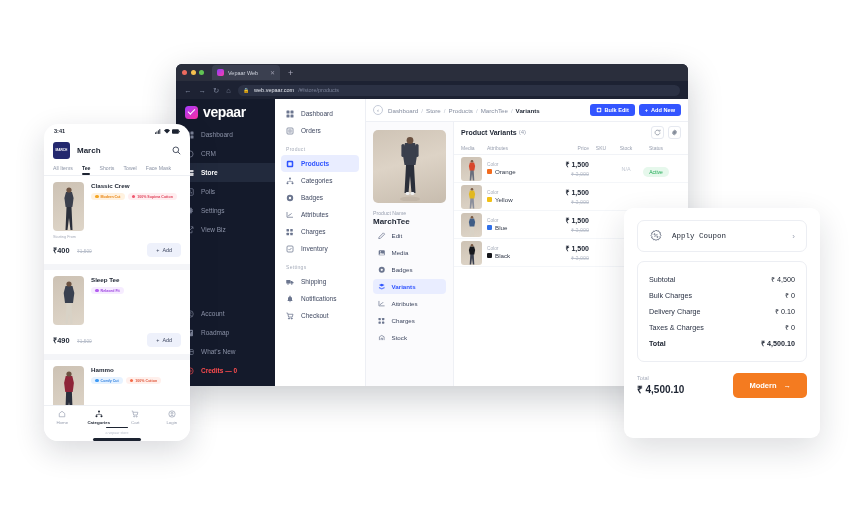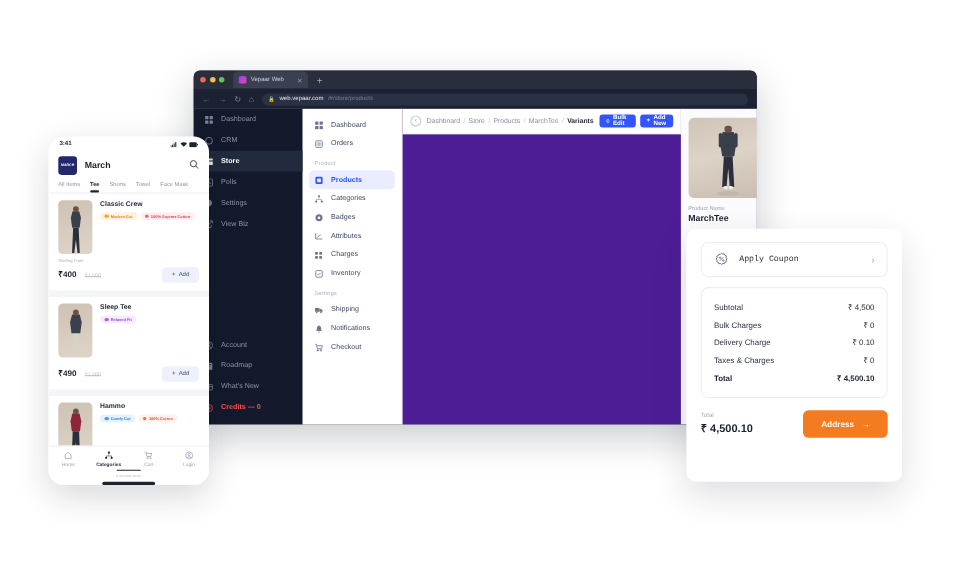--- a/index.html
+++ b/index.html
@@ -65,21 +65,21 @@
   
   .lightnav { width: 91px; background: #fff; border-right: 1px solid #edeff4; flex: none; padding-top: 6px; }
   .ln-sec { font-size: 5px; color: #a7adbb; padding: 7px 0 3px 11px; letter-spacing: .3px; }
   .ln-item { display: flex; align-items: center; gap: 7px; height: 17px;
     margin: 0 6px; padding-left: 5px; font-size: 6.5px; color: #3f4860; border-radius: 4px; }
   .ln-item.active { background: #e9edff; color: #2f54ff; font-weight: bold; }
   .ln-ic { width: 8px; height: 8px; flex: none; color: #6c768f; }
   .ln-item.active .ln-ic { color: #2f54ff; }
 
   
-  .content { flex: 1; background: #4c1d95; display: flex; flex-direction: row; min-width: 0; }
+  .content { flex: 1; background: #eab308; display: flex; flex-direction: column; min-width: 0; }
   .topbar { height: 23px; background: #fff; border-bottom: 1px solid #eef0f5;
     display: flex; align-items: center; padding: 0 7px; gap: 5px; }
   .back-circle { width: 10px; height: 10px; border-radius: 50%; border: 1px solid #c6ccd9;
     display: flex; align-items: center; justify-content: center; color: #8d94a6; font-size: 6px; flex: none; }
   .crumbs { display: flex; align-items: center; gap: 3px; font-size: 6.2px; color: #848c9e; }
   .crumbs b { color: #1e2533; }
   .crumb-sep { color: #c3c9d5; }
   .top-btns { margin-left: auto; display: flex; gap: 4px; }
   .btn-blue { background: #3355ff; color: #fff; font-size: 5.6px; font-weight: bold;
     border-radius: 3px; height: 12px; padding: 0 6px; display: flex; align-items: center; gap: 3px; }
@@ -229,20 +229,24 @@
     <div class="url-pill">
       <span class="lock">🔒</span>
       <span class="url-strong">web.vepaar.com</span>
       <span class="url-dim">/#/store/products</span>
     </div>
   </div>
 
   <div class="app">
 
     <div class="darknav">
+      <div class="logo-row">
+        <span class="logo-mark"></span>
+        <span class="logo-txt">vepaar</span>
+      </div>
 
       <div class="dn-item">
         <svg class="dn-ic" viewBox="0 0 16 16" fill="currentColor">
             <rect x="1" y="1" width="6" height="6" rx="1"></rect>
             <rect x="9" y="1" width="6" height="6" rx="1"></rect>
             <rect x="1" y="9" width="6" height="6" rx="1"></rect>
             <rect x="9" y="9" width="6" height="6" rx="1"></rect>
           </svg>
         <span>Dashboard</span>
       </div>
@@ -876,17 +880,17 @@
       <span class="amt">₹ 4,500.10</span>
     </div>
   </div>
 
   <div class="cofoot">
     <div>
       <div class="cf-lab">Total</div>
       <div class="cf-val">₹ 4,500.10</div>
     </div>
     <div class="addr-btn">
-      <span>Address</span>
+      <span>Modern</span>
       <span>→</span>
     </div>
   </div>
 </div>
 
 </body></html>

